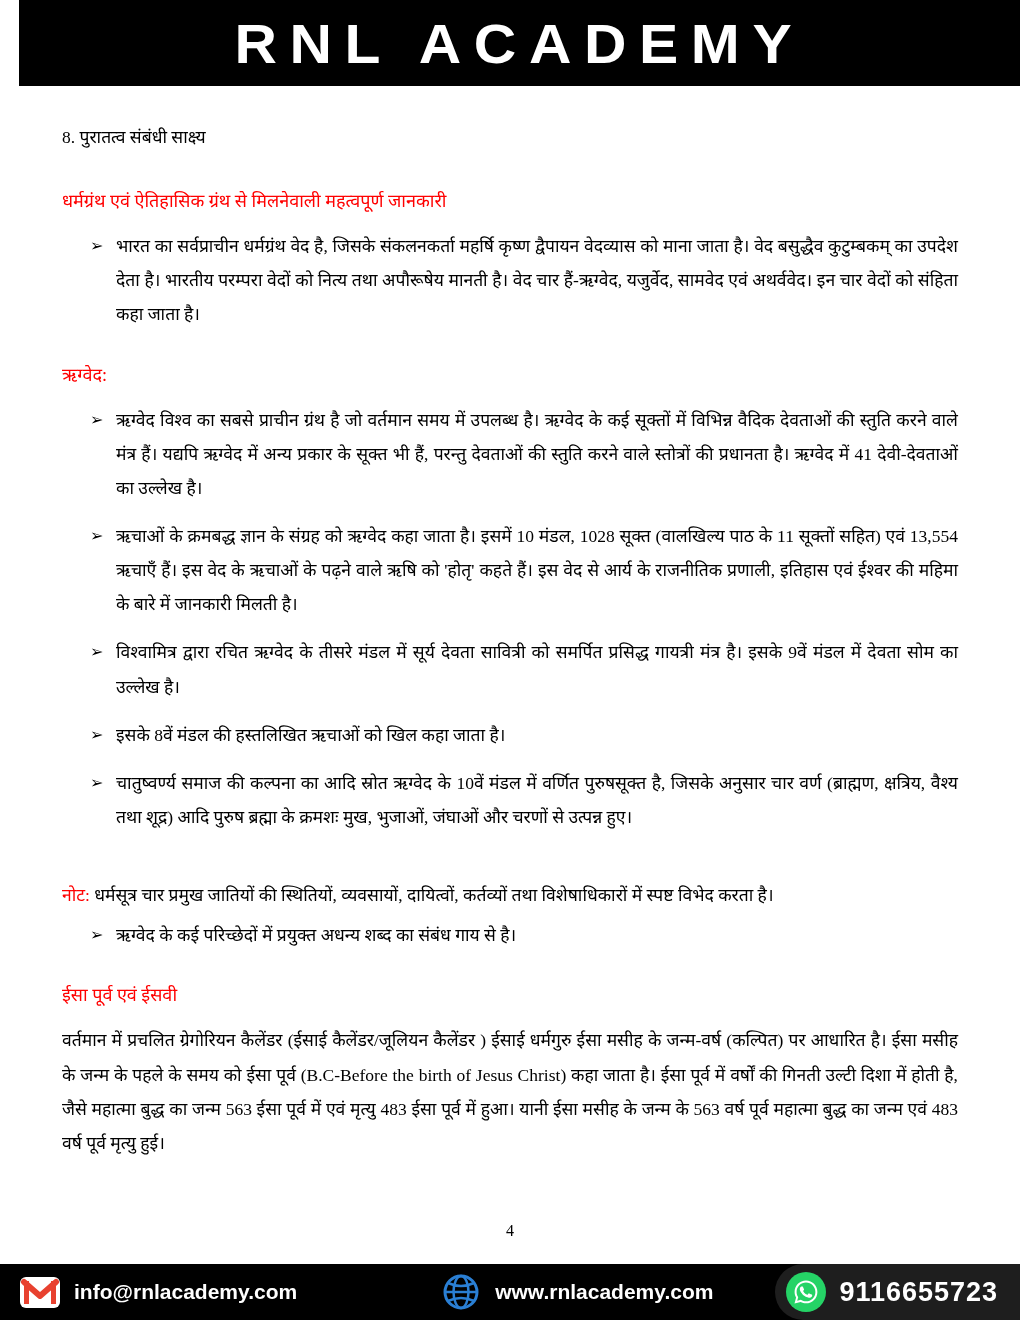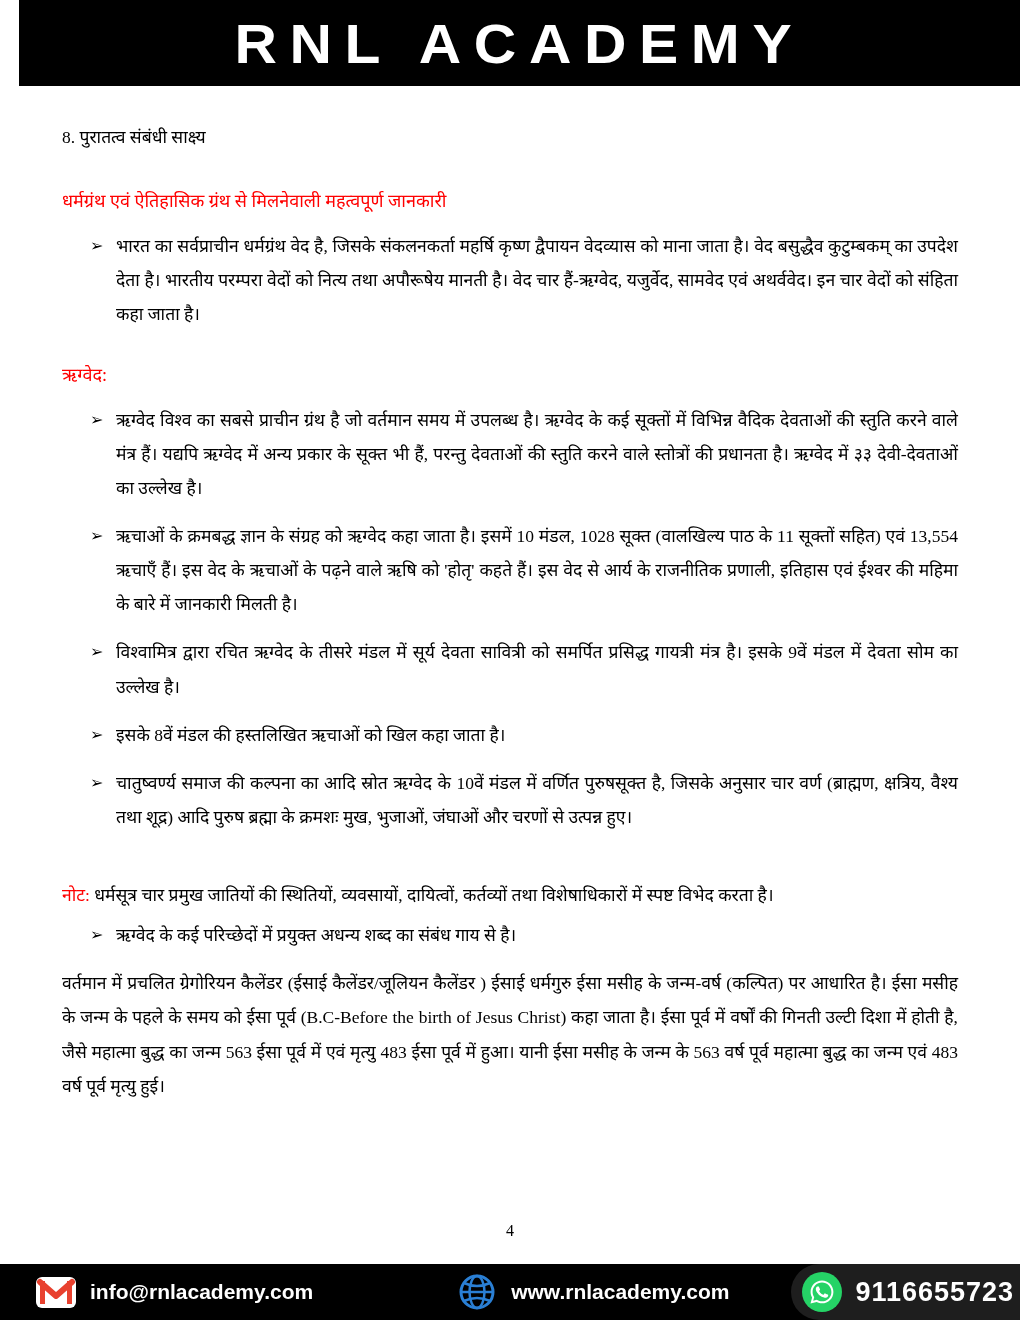--- a/index.html
+++ b/index.html
@@ -85,21 +85,21 @@
   
   .bottombar {
     position: absolute;
     left: 0; bottom: 0;
     width: 100%; height: 56px;
     background: #000000;
     display: flex; align-items: center;
     color: #ffffff;
     font-family: "Liberation Sans", "DejaVu Sans", sans-serif;
     font-weight: bold;
-    padding-left: 36px;
+    padding-left: 20px;
   }
   .contact {
     display: flex; align-items: center;
     gap: 14px;
     font-size: 21px;
     margin-right: 62px;
     cursor: pointer;
   }
   .icon { display: inline-flex; align-items: center; justify-content: center; }
   .phone-panel {
@@ -133,21 +133,21 @@
 
     <h2 class="red-heading">धर्मग्रंथ एवं ऐतिहासिक ग्रंथ से मिलनेवाली महत्वपूर्ण जानकारी</h2>
     <div class="bullet">
       <span class="arrow">➢</span>
       <p>भारत का सर्वप्राचीन धर्मग्रंथ वेद है, जिसके संकलनकर्ता महर्षि कृष्ण द्वैपायन वेदव्यास को माना जाता है। वेद बसुद्धैव कुटुम्बकम् का उपदेश देता है। भारतीय परम्परा वेदों को नित्य तथा अपौरूषेय मानती है। वेद चार हैं-ऋग्वेद, यजुर्वेद, सामवेद एवं अथर्ववेद। इन चार वेदों को संहिता कहा जाता है।</p>
     </div>
 
     <h2 class="red-heading">ऋग्वेद:</h2>
     <div class="bullet">
       <span class="arrow">➢</span>
-      <p>ऋग्वेद विश्व का सबसे प्राचीन ग्रंथ है जो वर्तमान समय में उपलब्ध है। ऋग्वेद के कई सूक्तों में विभिन्न वैदिक देवताओं की स्तुति करने वाले मंत्र हैं। यद्यपि ऋग्वेद में अन्य प्रकार के सूक्त भी हैं, परन्तु देवताओं की स्तुति करने वाले स्तोत्रों की प्रधानता है। ऋग्वेद में ३३ देवी-देवताओं का उल्लेख है।</p>
+      <p>ऋग्वेद विश्व का सबसे प्राचीन ग्रंथ है जो वर्तमान समय में उपलब्ध है। ऋग्वेद के कई सूक्तों में विभिन्न वैदिक देवताओं की स्तुति करने वाले मंत्र हैं। यद्यपि ऋग्वेद में अन्य प्रकार के सूक्त भी हैं, परन्तु देवताओं की स्तुति करने वाले स्तोत्रों की प्रधानता है। ऋग्वेद में 41 देवी-देवताओं का उल्लेख है।</p>
     </div>
     <div class="bullet">
       <span class="arrow">➢</span>
       <p>ऋचाओं के क्रमबद्ध ज्ञान के संग्रह को ऋग्वेद कहा जाता है। इसमें 10 मंडल, 1028 सूक्त (वालखिल्य पाठ के 11 सूक्तों सहित) एवं 13,554 ऋचाएँ हैं। इस वेद के ऋचाओं के पढ़ने वाले ऋषि को 'होतृ' कहते हैं। इस वेद से आर्य के राजनीतिक प्रणाली, इतिहास एवं ईश्वर की महिमा के बारे में जानकारी मिलती है।</p>
     </div>
     <div class="bullet">
       <span class="arrow">➢</span>
       <p>विश्वामित्र द्वारा रचित ऋग्वेद के तीसरे मंडल में सूर्य देवता सावित्री को समर्पित प्रसिद्ध गायत्री मंत्र है। इसके 9वें मंडल में देवता सोम का उल्लेख है।</p>
     </div>
     <div class="bullet">
@@ -158,20 +158,21 @@
       <span class="arrow">➢</span>
       <p>चातुष्वर्ण्य समाज की कल्पना का आदि स्रोत ऋग्वेद के 10वें मंडल में वर्णित पुरुषसूक्त है, जिसके अनुसार चार वर्ण (ब्राह्मण, क्षत्रिय, वैश्य तथा शूद्र) आदि पुरुष ब्रह्मा के क्रमशः मुख, भुजाओं, जंघाओं और चरणों से उत्पन्न हुए।</p>
     </div>
 
     <p class="note-line"><span class="note-label">नोट:</span><span> धर्मसूत्र चार प्रमुख जातियों की स्थितियों, व्यवसायों, दायित्वों, कर्तव्यों तथा विशेषाधिकारों में स्पष्ट विभेद करता है।</span></p>
     <div class="bullet">
       <span class="arrow">➢</span>
       <p>ऋग्वेद के कई परिच्छेदों में प्रयुक्त अधन्य शब्द का संबंध गाय से है।</p>
     </div>
 
+    <h2 class="red-heading">ईसा पूर्व एवं ईसवी</h2>
     <p class="para">वर्तमान में प्रचलित ग्रेगोरियन कैलेंडर (ईसाई कैलेंडर/जूलियन कैलेंडर ) ईसाई धर्मगुरु ईसा मसीह के जन्म-वर्ष (कल्पित) पर आधारित है। ईसा मसीह के जन्म के पहले के समय को ईसा पूर्व (B.C-Before the birth of Jesus Christ) कहा जाता है। ईसा पूर्व में वर्षों की गिनती उल्टी दिशा में होती है, जैसे महात्मा बुद्ध का जन्म 563 ईसा पूर्व में एवं मृत्यु 483 ईसा पूर्व में हुआ। यानी ईसा मसीह के जन्म के 563 वर्ष पूर्व महात्मा बुद्ध का जन्म एवं 483 वर्ष पूर्व मृत्यु हुई।</p>
 
   </main>
 
   <div class="page-number">4</div>
 
   <footer class="bottombar">
 
     <div class="contact">
       <span class="icon">

